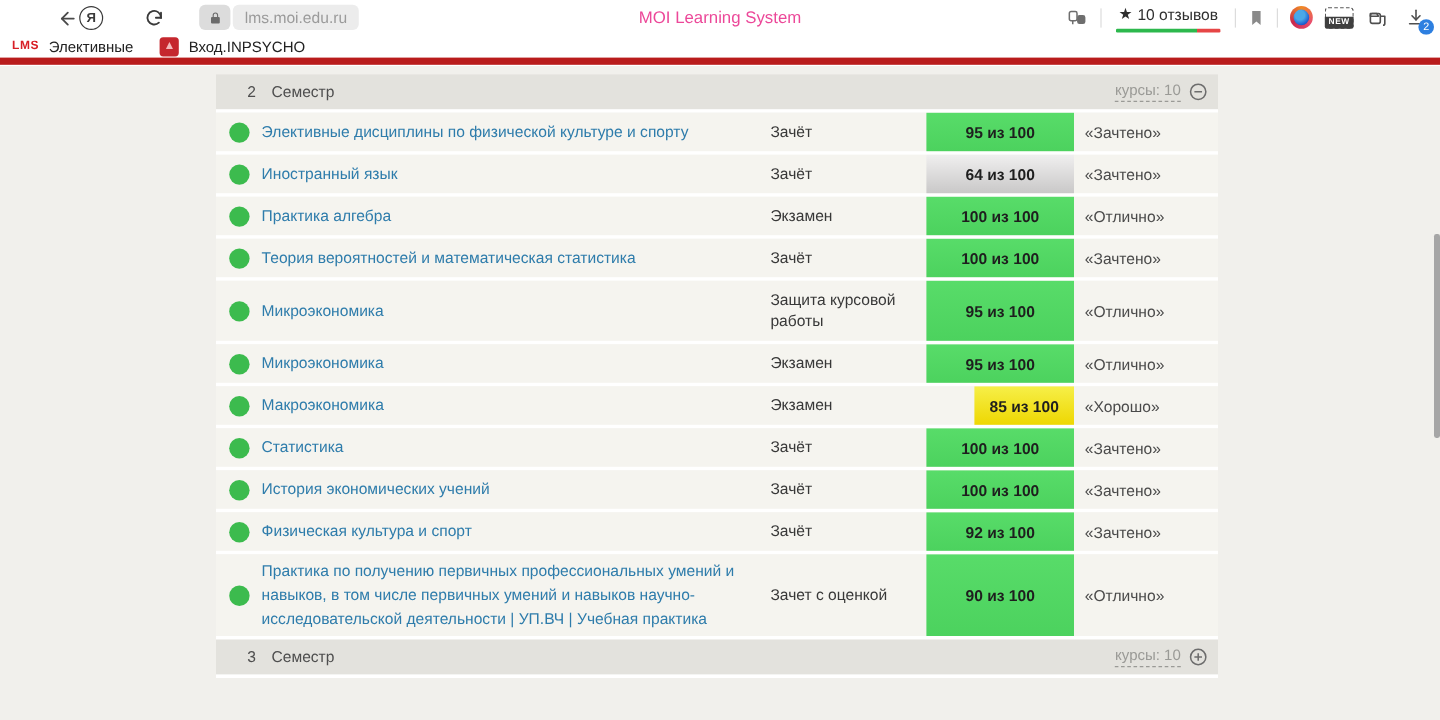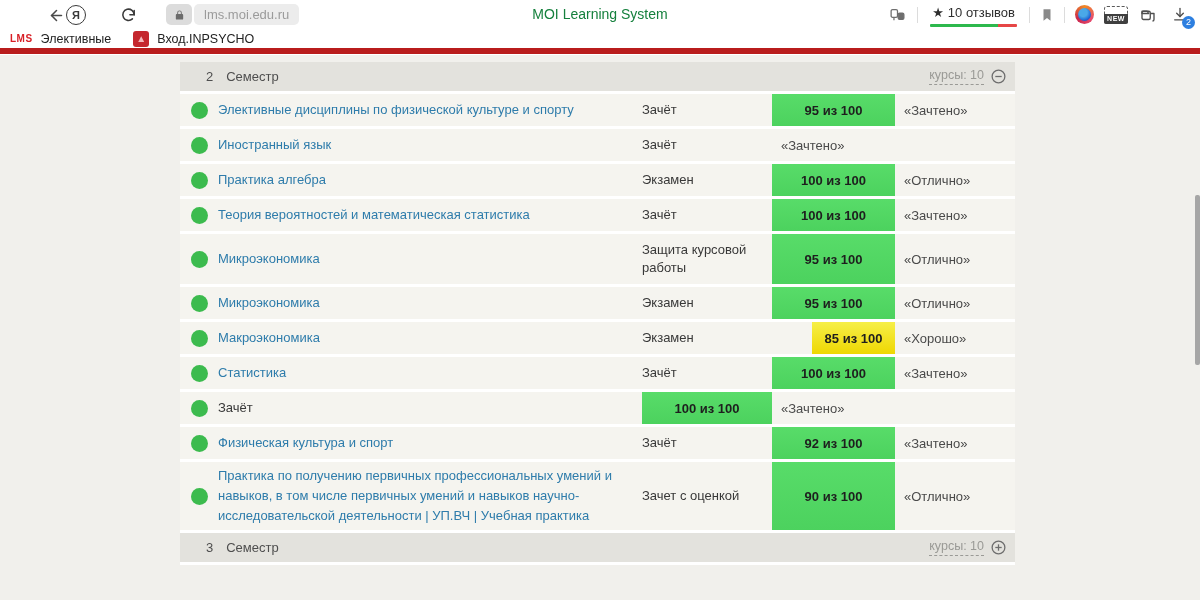--- a/index.html
+++ b/index.html
@@ -9,21 +9,21 @@
   
   .toolbar { position:absolute; top:0; left:0; width:1200px; height:29px; background:#fff; display:flex; align-items:center; }
   .tb-icon { display:flex; align-items:center; justify-content:center; color:#4a4a4a; cursor:pointer; }
   .back-btn { position:absolute; left:44px; top:3px; width:24px; height:24px; }
   .yandex-btn { position:absolute; left:64px; top:3px; width:24px; height:24px; }
   .ya-circle { width:20px; height:20px; border:1.7px solid #3a3a3a; border-radius:50%; display:flex; align-items:center; justify-content:center; font-size:11px; font-weight:bold; color:#3a3a3a; }
   .refresh-btn { position:absolute; left:116px; top:3px; width:24px; height:24px; }
   .addr { position:absolute; left:166px; top:4px; height:21px; display:flex; align-items:center; }
   .lock-chip { width:26px; height:21px; background:#dcdcdc; border-radius:5px; display:flex; align-items:center; justify-content:center; margin-right:2px; }
   .url-pill { height:21px; background:#ececec; border-radius:5px; display:flex; align-items:center; padding:0 10px; font-size:13px; color:#9b9b9b; }
-  .page-title { position:absolute; left:50%; transform:translateX(-50%); top:6px; font-size:14px; color:#15803d; white-space:nowrap; }
+  .page-title { position:absolute; left:50%; transform:translateX(-50%); top:6px; font-size:14px; color:#ec4899; white-space:nowrap; }
   .tb-right { position:absolute; right:0; top:0; height:29px; display:flex; align-items:center; gap:10px; padding-right:8px; }
   .tb-sep { width:1px; height:16px; background:#dcdcdc; }
   .reviews { display:flex; align-items:center; gap:4px; font-size:13px; color:#2f2f2f; padding:2px 4px 4px 4px; border-bottom:3px solid transparent; position:relative; cursor:pointer; }
   .reviews .bar { position:absolute; left:2px; right:2px; bottom:-3px; height:3px; background:linear-gradient(90deg,#2db84d 0 78%,#e64646 78% 100%); border-radius:1px; }
   .star { color:#2f2f2f; font-size:13px; }
   .ext-circle { width:19px; height:19px; border-radius:50%; background:conic-gradient(#f08a24,#e84d6f,#c9274d,#f08a24); display:flex; align-items:center; justify-content:center; cursor:pointer; }
   .ext-circle .inner { width:13px; height:13px; border-radius:50%; background:radial-gradient(circle at 40% 35%,#4aa8e8 0 35%,#1d5fd0 70%,#123a8c); }
   .ext-new { width:24px; height:18px; border:1.5px dashed #5a5a5a; border-radius:3px; position:relative; cursor:pointer; }
   .ext-new .tag { position:absolute; left:-1px; right:-1px; bottom:-1px; height:10px; background:#3f3f3f; color:#fff; font-size:7px; font-weight:bold; display:flex; align-items:center; justify-content:center; border-radius:0 0 2px 2px; letter-spacing:.5px; }
   .dl-btn { position:relative; width:24px; height:24px; }
@@ -168,20 +168,21 @@
           <span class="dot"></span>
           <a class="course-link">Элективные дисциплины по физической культуре и спорту</a>
           <div class="ctype">Зачёт</div>
           <div class="score green">95 из 100</div>
           <div class="grade">«Зачтено»</div>
         </div>
         <div class="row h1">
           <span class="dot"></span>
           <a class="course-link">Иностранный язык</a>
           <div class="ctype">Зачёт</div>
+          <div class="score gray">64 из 100</div>
           <div class="grade">«Зачтено»</div>
         </div>
         <div class="row h1">
           <span class="dot"></span>
           <a class="course-link">Практика алгебра</a>
           <div class="ctype">Экзамен</div>
           <div class="score green">100 из 100</div>
           <div class="grade">«Отлично»</div>
         </div>
         <div class="row h1">
@@ -214,20 +215,21 @@
         </div>
         <div class="row h1">
           <span class="dot"></span>
           <a class="course-link">Статистика</a>
           <div class="ctype">Зачёт</div>
           <div class="score green">100 из 100</div>
           <div class="grade">«Зачтено»</div>
         </div>
         <div class="row h1">
           <span class="dot"></span>
+          <a class="course-link">История экономических учений</a>
           <div class="ctype">Зачёт</div>
           <div class="score green">100 из 100</div>
           <div class="grade">«Зачтено»</div>
         </div>
         <div class="row h1">
           <span class="dot"></span>
           <a class="course-link">Физическая культура и спорт</a>
           <div class="ctype">Зачёт</div>
           <div class="score green">92 из 100</div>
           <div class="grade">«Зачтено»</div>

